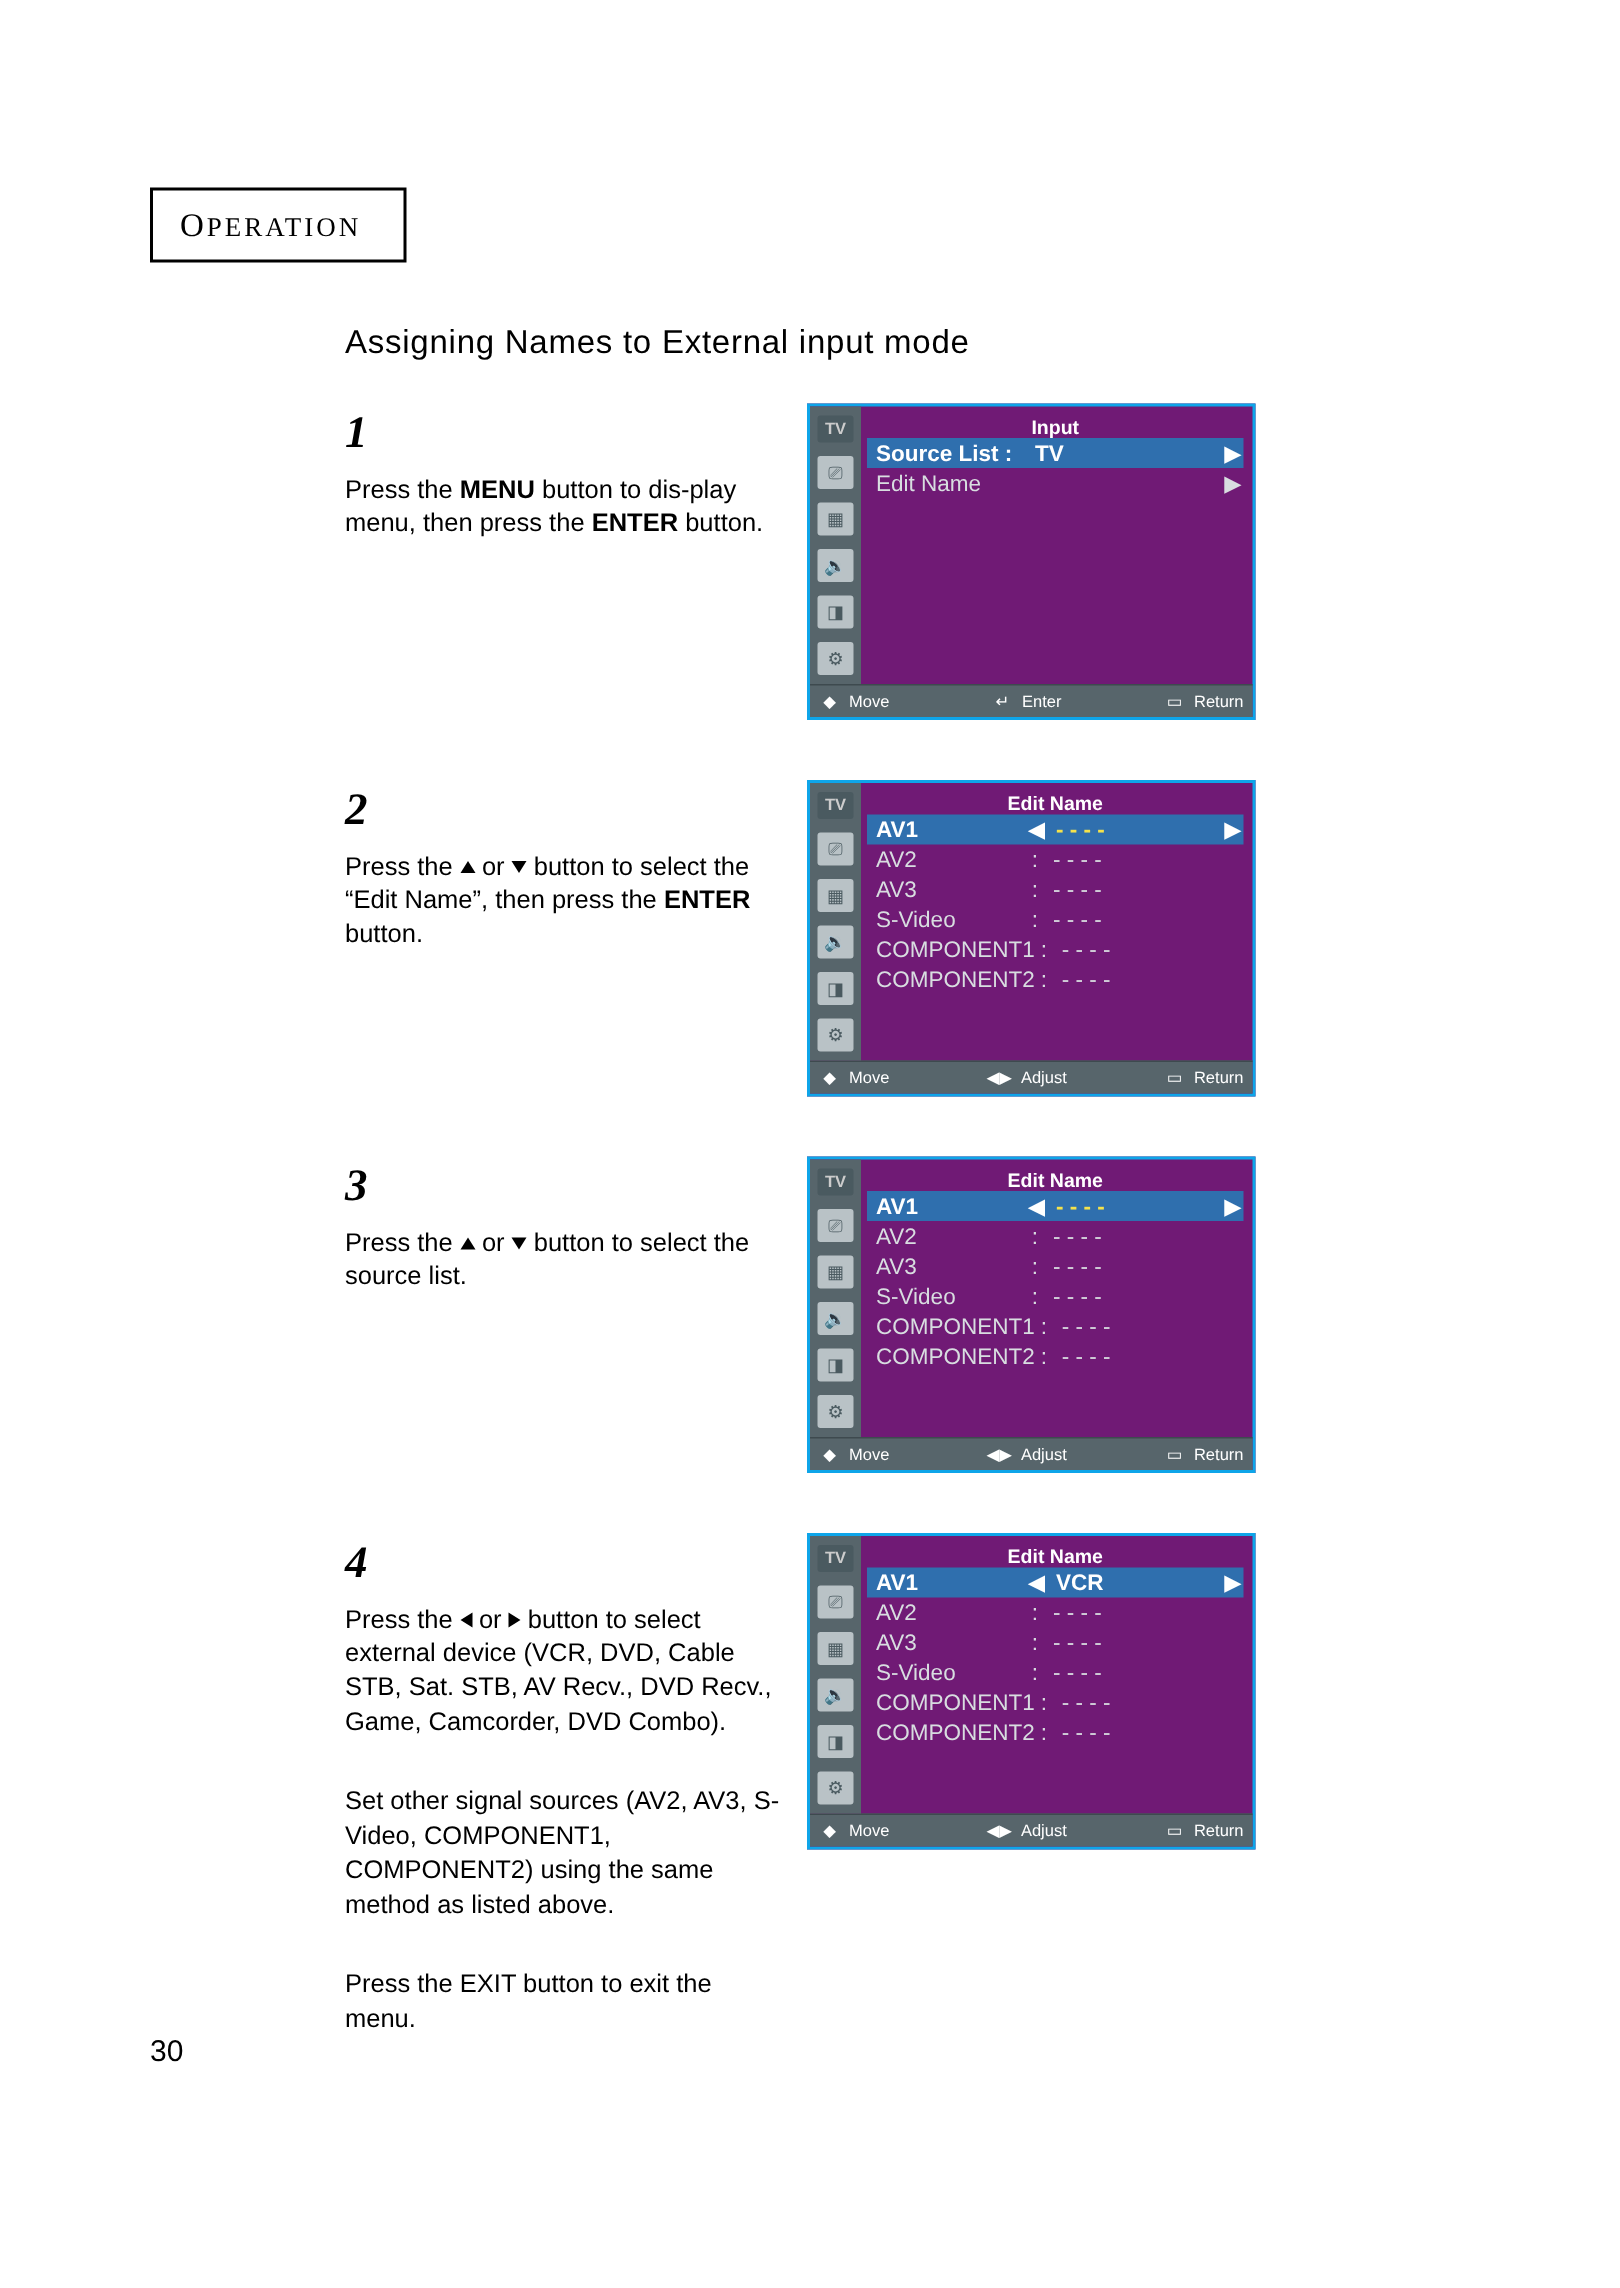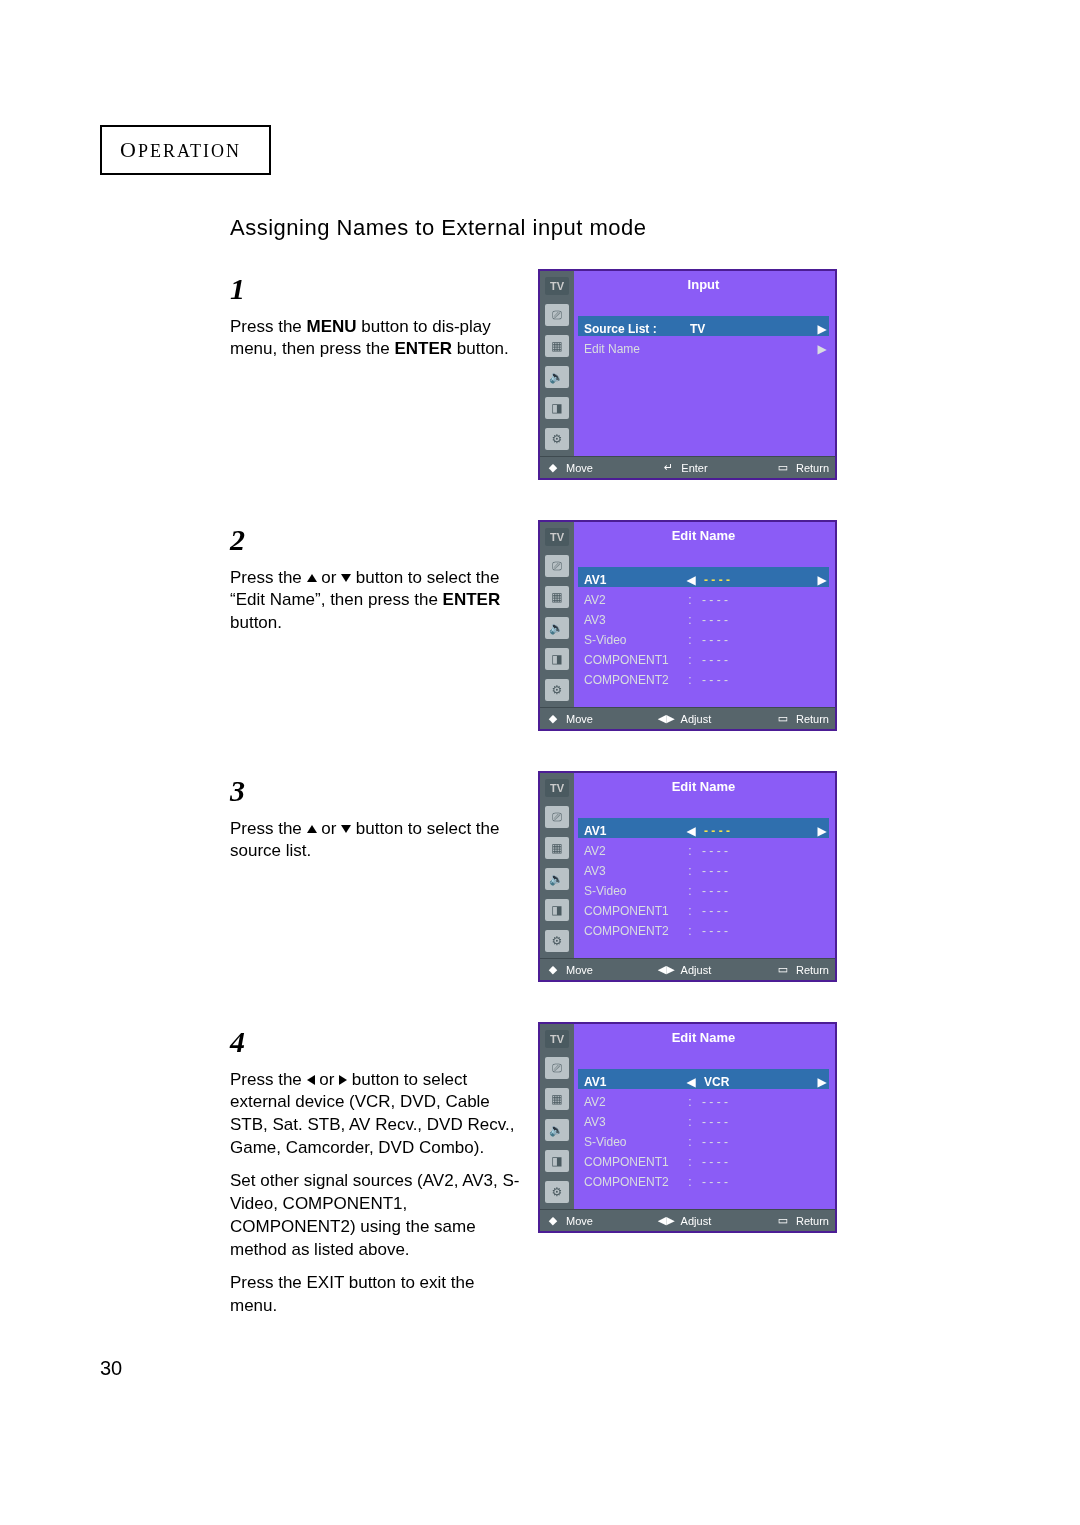--- a/index.html
+++ b/index.html
@@ -4,45 +4,45 @@
 <style>
   html,body{margin:0;padding:0;background:#fff;font-family:Helvetica,Arial,sans-serif;color:#000}
   .page{width:1080px;height:1525px;position:relative;background:#fff}
   .content{position:absolute;left:100px;top:125px;width:870px}
   .op-box{border:2px solid #000;display:inline-block;padding:10px 28px 10px 18px;letter-spacing:2px;font-size:22px;font-family:Georgia,serif}
   .subtitle{margin:40px 0 28px 130px;font-size:22px;letter-spacing:0.5px}
   .step{display:flex;margin-left:130px;margin-bottom:40px;align-items:flex-start}
   .step-text{width:290px;font-size:17px;line-height:1.35;padding-right:18px}
   .step-num{font-size:30px;font-style:italic;font-weight:bold;font-family:Georgia,serif;margin-bottom:6px}
   .bold{font-weight:bold}
-  .osd{width:295px;background:#8b5cf6;border:2px solid #4c1d95;font-size:13px;color:#fff;position:relative}
+  .osd{width:295px;background:#701a75;border:2px solid #0ea5e9;font-size:13px;color:#fff;position:relative}
   .osd-body{display:flex}
   .osd-icons{width:34px;background:#57656b;display:flex;flex-direction:column;align-items:center;padding:6px 0;gap:9px}
   .ico{width:24px;height:22px;background:#b9c2c6;border-radius:2px;display:flex;align-items:center;justify-content:center;color:#4a5a60;font-size:12px}
   .ico.tv{background:#4a5a60;color:#ccc;font-weight:bold;height:18px;font-size:11px}
   .osd-main{flex:1;padding:4px 6px 2px 4px}
-  .osd-title{color:#fff;font-weight:bold;text-align:center;padding:2px 0 24px;font-size:13px}
-  .row{display:flex;align-items:flex-end;height:20px;font-size:12px;color:#d8dde0}
+  .osd-title{color:#fff;font-weight:bold;text-align:center;padding:2px 0 0;font-size:13px}
+  .row{display:flex;align-items:center;height:20px;font-size:15px;color:#d8dde0}
   .row .lab{flex:0 0 100px;padding-left:6px}
   .row .sep{flex:0 0 12px;text-align:center}
   .row .val{flex:1;text-align:left;padding-left:6px}
   .row .arr{flex:0 0 14px;text-align:center;color:#d8dde0}
   .row.sel{background:#2f6fae}
   .row.sel .val,.row.sel .lab{color:#fff;font-weight:bold}
   .row.sel .val.dashes{color:#f5e24b;font-weight:bold}
   .row.sel .arr{color:#fff}
   .osd-foot{background:#57656b;color:#fff;font-size:11px;display:flex;align-items:center;gap:6px;padding:4px 6px;border-top:1px solid #3e4a4f}
   .foot-ico{display:inline-block;min-width:14px;text-align:center}
   .footspace{flex:1}
   .tri{display:inline-block;width:0;height:0;vertical-align:middle}
   .tri.up{border-left:5px solid transparent;border-right:5px solid transparent;border-bottom:8px solid #000}
   .tri.down{border-left:5px solid transparent;border-right:5px solid transparent;border-top:8px solid #000}
   .tri.left{border-top:5px solid transparent;border-bottom:5px solid transparent;border-right:8px solid #000}
   .tri.right{border-top:5px solid transparent;border-bottom:5px solid transparent;border-left:8px solid #000}
-  .para{margin-top:10px}
+  .para{margin-top:30px}
   .page-num{position:absolute;left:100px;bottom:145px;font-size:20px}
 </style>
 </head>
 <body>
 <div class="page">
 <div class="content">
 
 <div class="op-box">
   <span><span>O</span><span style="font-size:18px">PERATION</span></span>
 </div>

